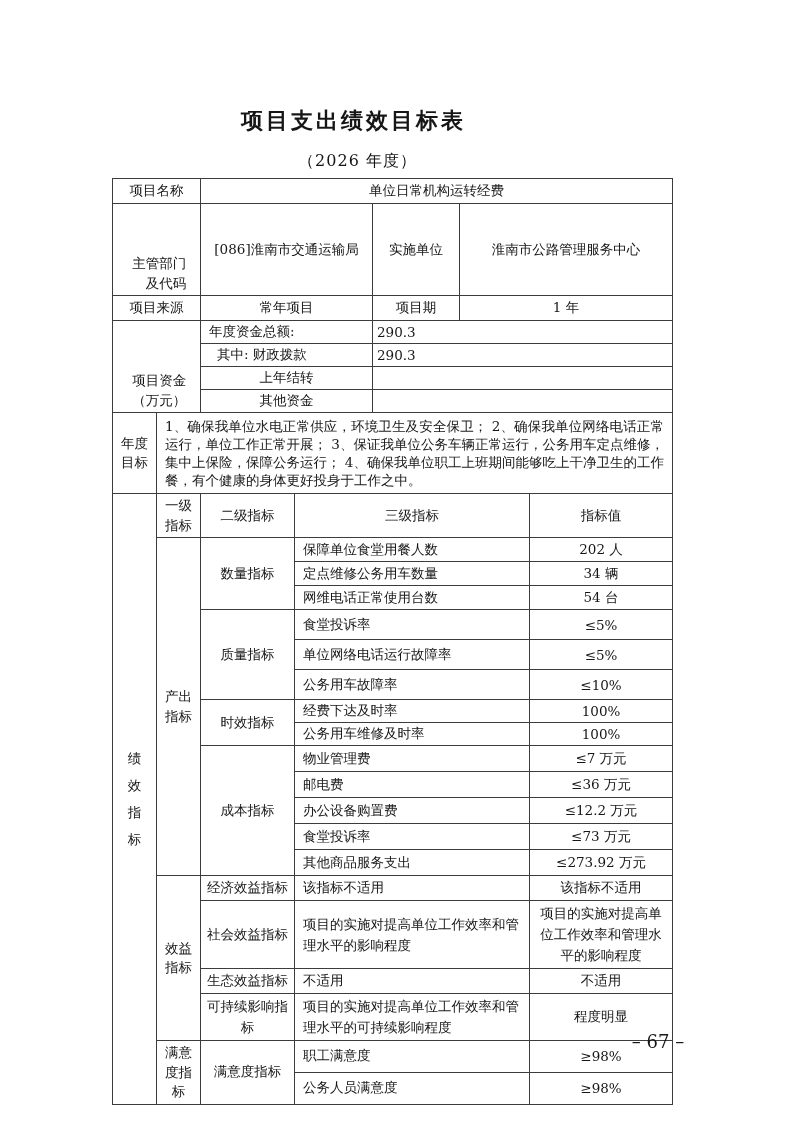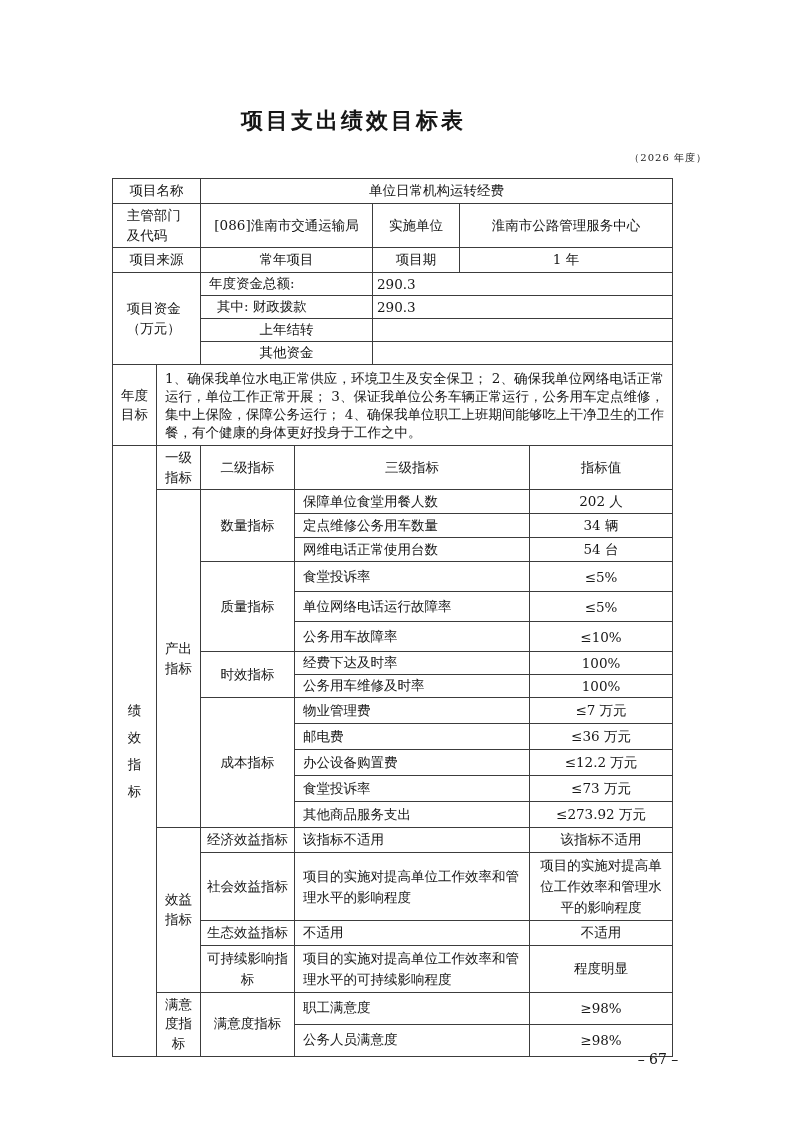--- a/index.html
+++ b/index.html
@@ -6,47 +6,46 @@
   .page {
     position:relative; width:707px; height:1122px; background:#ffffff;
     font-family:"DejaVu Serif","Liberation Serif",serif; color:#161616;
     overflow:hidden;
   }
   .doc-title {
     position:absolute; top:106px; left:0; right:0; text-align:center;
     font-size:22px; font-weight:bold; letter-spacing:3px;
   }
   .doc-year {
-    position:absolute; top:151px; left:8px; right:0; text-align:right;
-    font-size:10px; letter-spacing:1px;
+    position:absolute; top:151px; left:8px; right:0; text-align:center;
+    font-size:16px; letter-spacing:1px;
   }
   table.main {
     position:absolute; left:112px; top:178px; width:560px;
     border-collapse:collapse; table-layout:fixed;
   }
   td {
     border:1px solid #3c3c3c; font-size:13.5px; padding:2px 4px;
     vertical-align:middle; text-align:center; word-break:break-word;
   }
   td.l { text-align:left; padding-left:8px; }
   td.l2 { text-align:left; padding-left:16px; }
   td.r { text-align:left; padding-right:8px; }
   td.just { text-align:justify; padding:4px 8px; line-height:18px; }
   .w1 { display:inline-block; width:1.15em; word-break:break-all; line-height:27px; text-align:center; }
   .w2 { display:inline-block; width:2.3em; word-break:break-all; line-height:1.45; text-align:center; }
-  .w4 { display:inline-block; width:4.4em; word-break:break-all; line-height:1.45; text-align:left; }
+  .w4 { display:inline-block; width:4.4em; word-break:break-all; line-height:1.45; text-align:right;margin-top:48px; }
   .lh { line-height:1.55; }
   tr.h22 { height:22px; } tr.h23 { height:23px; } tr.h24 { height:24px; }
   tr.h25 { height:25px; } tr.h26 { height:26px; } tr.h30 { height:30px; }
   tr.h31 { height:31px; } tr.h33 { height:33px; } tr.h45 { height:45px; }
   tr.h62 { height:62px; } tr.h74 { height:74px; }
   .pageno {
     position:absolute; top:1031px; left:615px; width:86px; text-align:center;
-    font-size:14px;
-    margin-top:20px;
+    font-size:18px;
   }
 </style>
 </head>
 <body>
 
 <div class="page">
 
   <div class="doc-title">项目支出绩效目标表</div>
   <div class="doc-year">（2026 年度）</div>
 

